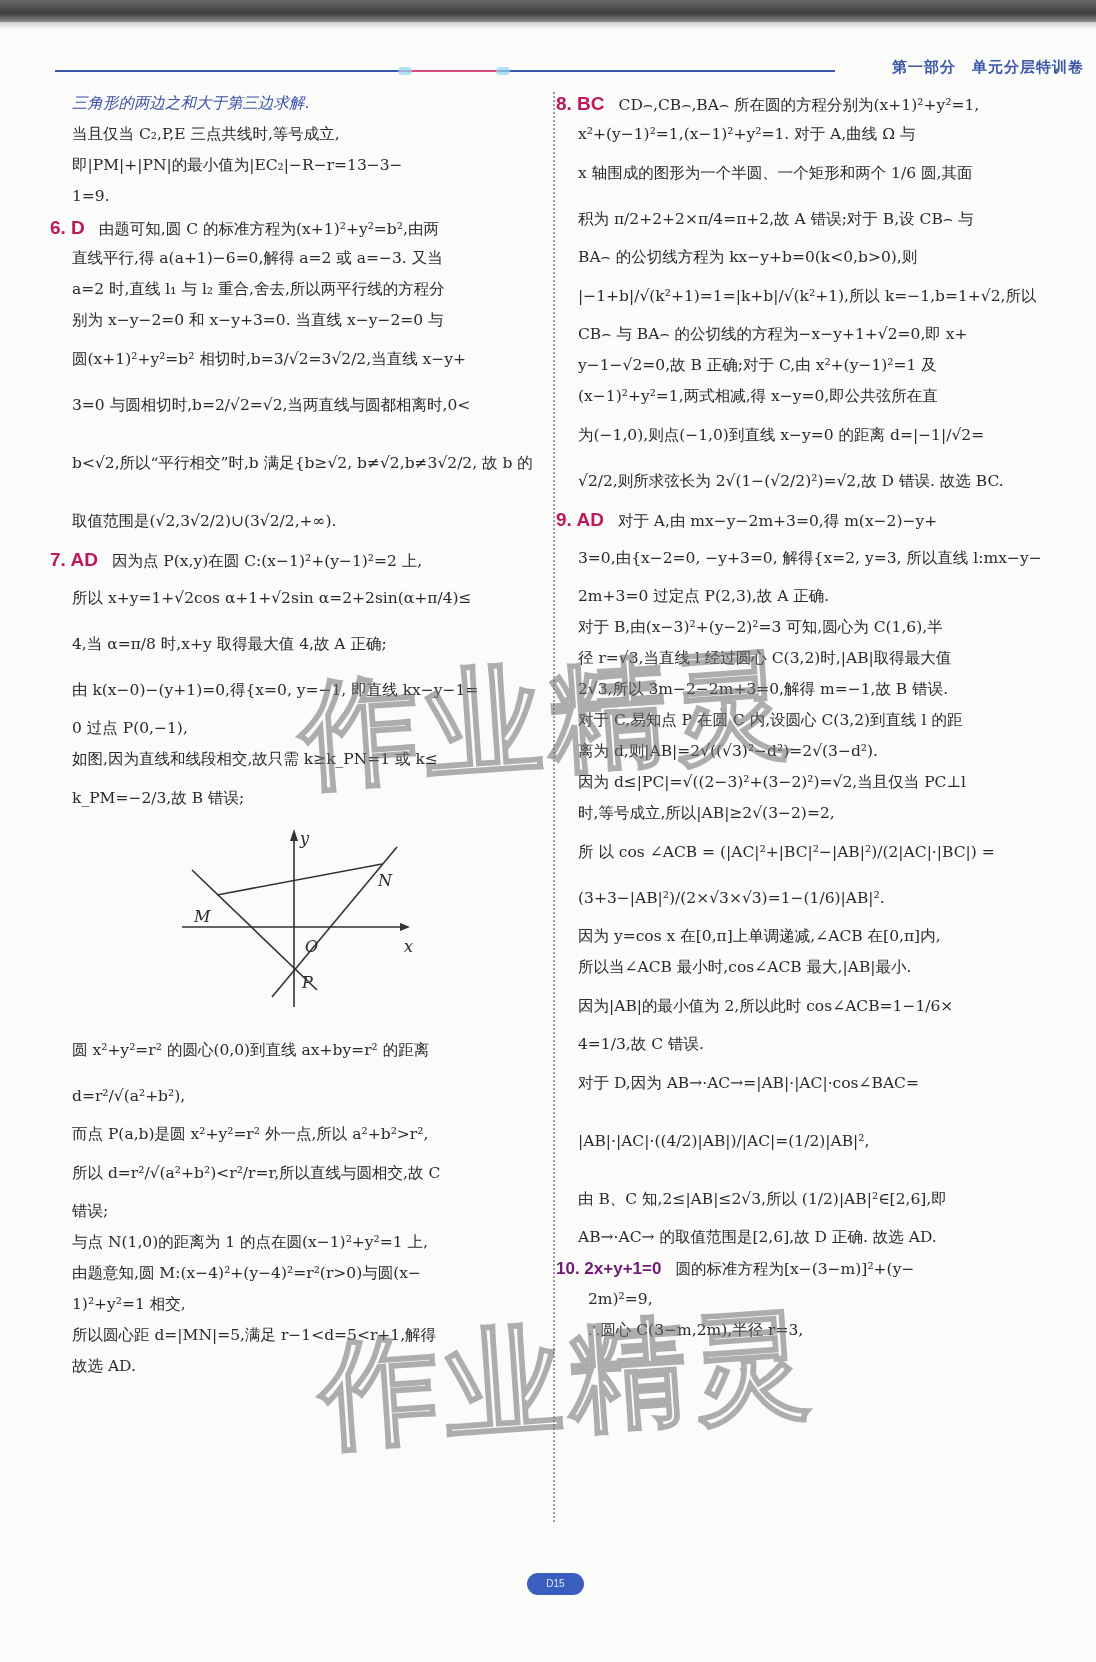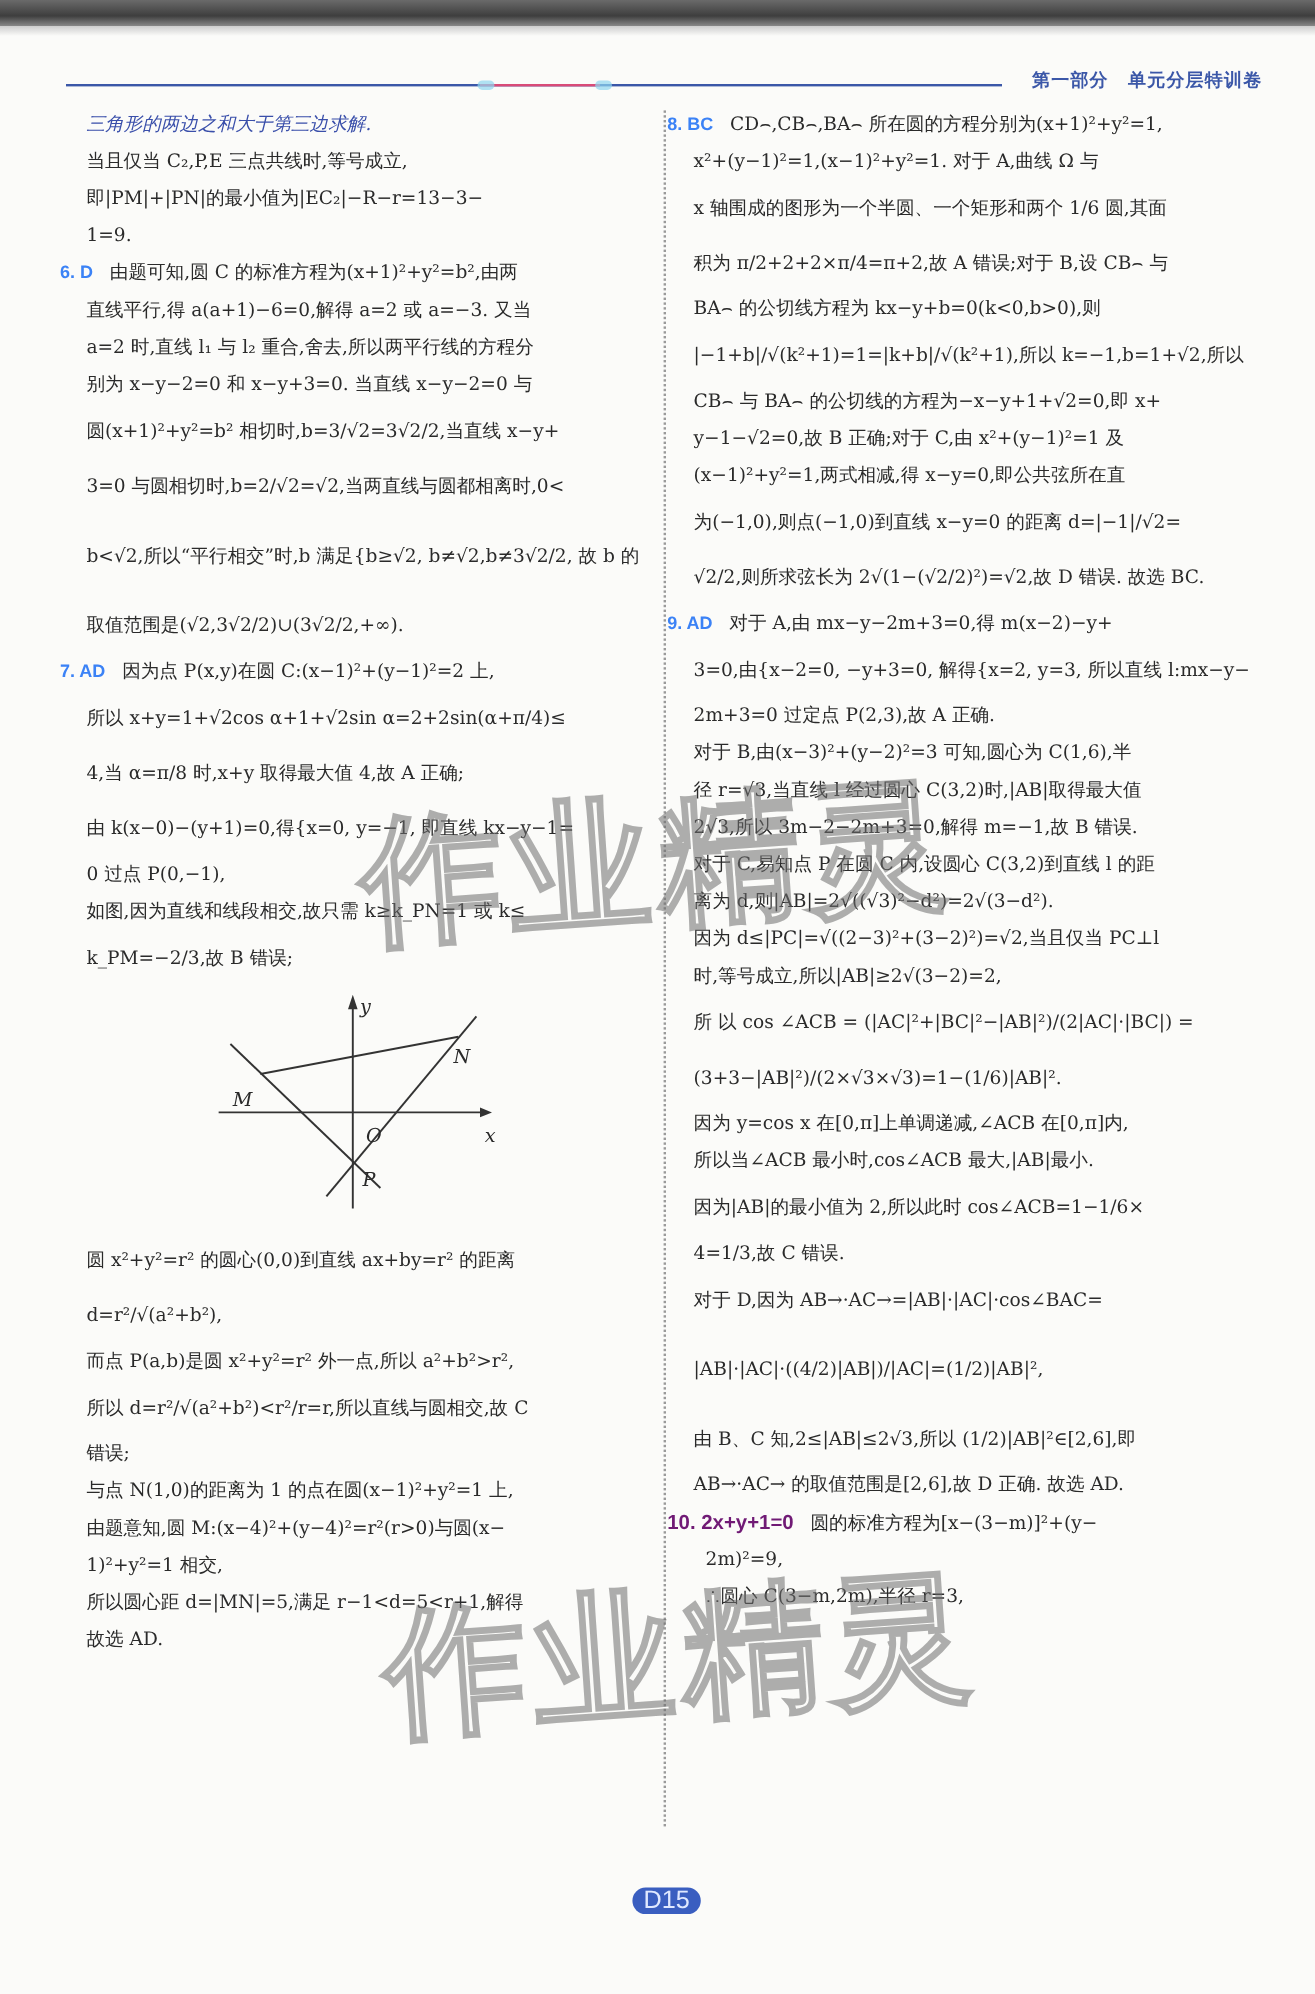--- a/index.html
+++ b/index.html
@@ -10,37 +10,37 @@
       color: #2a2a2a;
     }
     .topbar { position: absolute; left: 0; top: 0; width: 1096px; height: 22px;
       background: linear-gradient(#6a6a6a, #3e3e3e 60%, #8a8a8a); }
     .topbar-shade { position:absolute; left:0; top:22px; width:1096px; height:8px;
       background: linear-gradient(#cfcfcf, #fbfbf9); }
     .header-rule { position: absolute; left: 55px; top: 70px; width: 780px; height: 2px; background: #3b57a8; }
     .header-rule .seg { position:absolute; left: 345px; top:0; width: 100px; height: 2px; background:#d94b78; }
     .header-rule .dot1, .header-rule .dot2 { position:absolute; top:-3px; width:14px; height:8px; border-radius:4px; background:#8fd6f0; opacity:.7; }
     .header-rule .dot1 { left: 343px; } .header-rule .dot2 { left: 441px; }
-    .header-title { position: absolute; left: 860px; top: 58px; font-family: "DejaVu Sans", sans-serif;
+    .header-title { position: absolute; left: 892px; top: 58px; font-family: "DejaVu Sans", sans-serif;
       font-weight: bold; font-size: 15px; color: #3b57a8; letter-spacing: 1px; }
     .col { position: absolute; top: 88px; font-size: 15.5px; line-height: 31px; }
     .col-left { left: 72px; width: 460px; }
     .col-right { left: 578px; width: 486px; }
     .divider { position: absolute; left: 553px; top: 92px; height: 1430px; border-left: 2px dotted #9a9a9a; }
     .line { white-space: nowrap; height: 31px; }
     .line.tall { height: 46px; line-height: 46px; }
     .line.xtall { height: 70px; line-height: 70px; }
     .note { color: #3a4faa; font-style: italic; font-family: "DejaVu Serif", serif; }
-    .qnum { font-family: "Liberation Sans", sans-serif; font-weight: bold; color: #3b82f6; font-size: 15px; margin-left: -22px; margin-right: 14px; }
+    .qnum { font-family: "Liberation Sans", sans-serif; font-weight: bold; color: #be185d; font-size: 19px; margin-left: -22px; margin-right: 14px; }
     .qnum.blue-light { color: #701a75; font-size: 17px; }
     .diagram { position: relative; height: 190px; margin: 6px 0 10px 0; }
     .diagram svg { position: absolute; left: 110px; top: 0; }
     .diagram .lbl { position: absolute; font-style: italic; font-size: 16px; }
     .page-badge { position: absolute; left: 527px; top: 1573px; width: 57px; height: 22px; border-radius: 12px;
-      background: #3a5ec0; color: #dfe8ff; font-family: "Liberation Sans", sans-serif; font-size: 21px;
+      background: #3a5ec0; color: #dfe8ff; font-family: "Liberation Sans", sans-serif; font-size: 10px;
       text-align: center; line-height: 22px; }
     .watermark { position: absolute; font-family: "DejaVu Sans", sans-serif; font-weight: bold;
       font-size: 118px; color: transparent; -webkit-text-stroke: 2px rgba(110,110,110,0.55); letter-spacing: 6px;
       transform: rotate(-4deg); pointer-events: none; }
     .wm1 { left: 300px; top: 640px; }
     .wm2 { left: 320px; top: 1300px; }
   </style>
 </head>
 <body>
 

